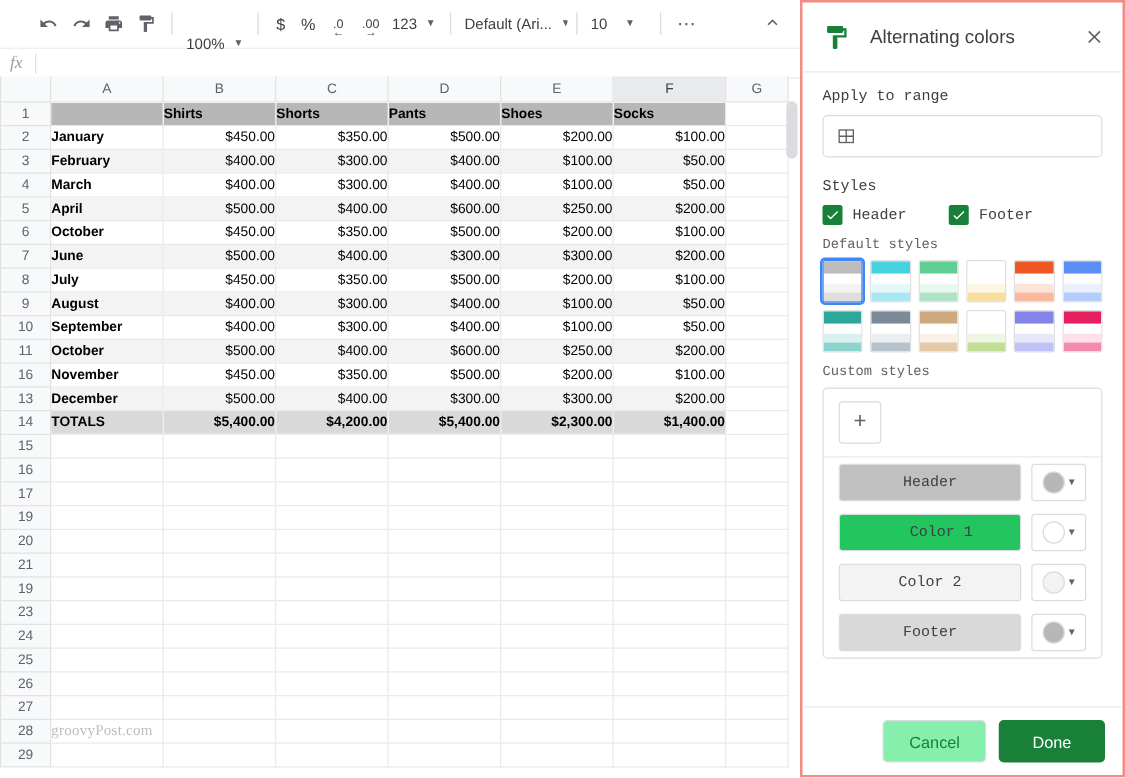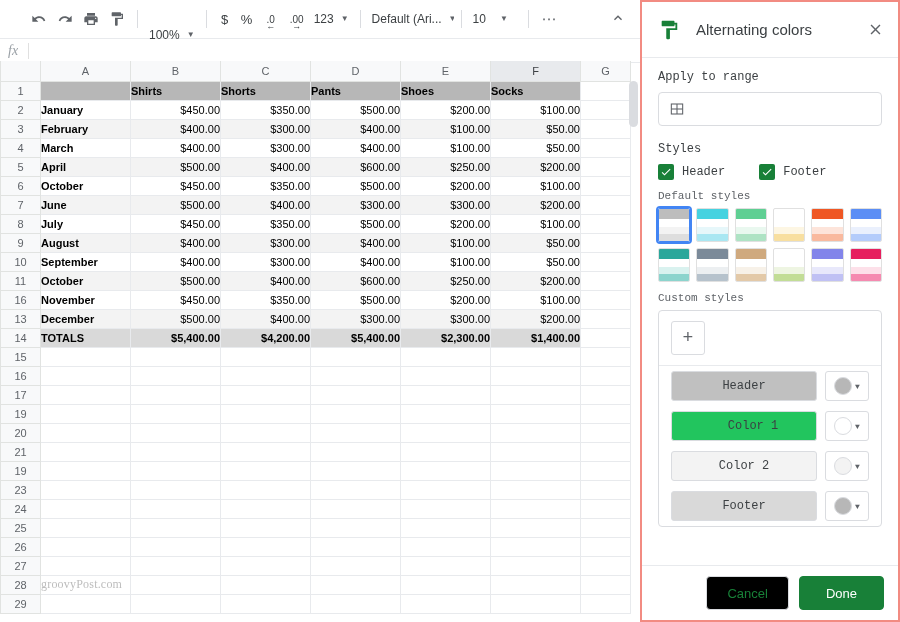--- a/index.html
+++ b/index.html
@@ -140,21 +140,21 @@
   }
   .dot { width:18px; height:18px; border-radius:50%; border:1px solid #dadce0; }
   .pick-caret { font-size:8px; color:#5f6368; }
 
   #panel-foot {
     flex:0 0 auto; border-top:1px solid #e8eaed; padding: 10px 14px;
     display:flex; justify-content:flex-end; align-items:center; gap: 10px;
   }
   .btn { font-size:13px; border-radius:4px; cursor:pointer; display:flex;
          align-items:center; justify-content:center; }
-  .btn-cancel { height:34px; padding:14px 20px; border:1px solid #dadce0; background:#000000; color:#188038; }
+  .btn-cancel { height:34px; padding:14px 20px; border:1px solid #dadce0; background:#86efac; color:#188038; }
   .btn-done { height:34px; padding:0 26px; background:#188038; color:#fff; border:1px solid #188038; }
 </style>
 </head>
 <body>
 
 <div id="app">
 
   <div id="sheet-area">
 
     <div id="toolbar">

